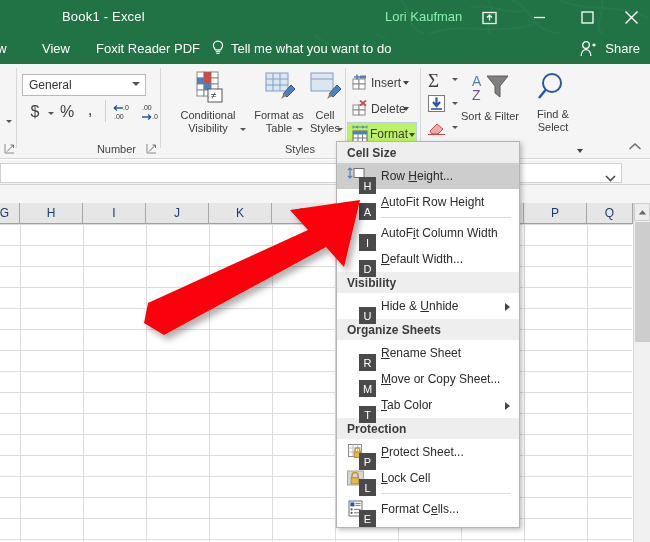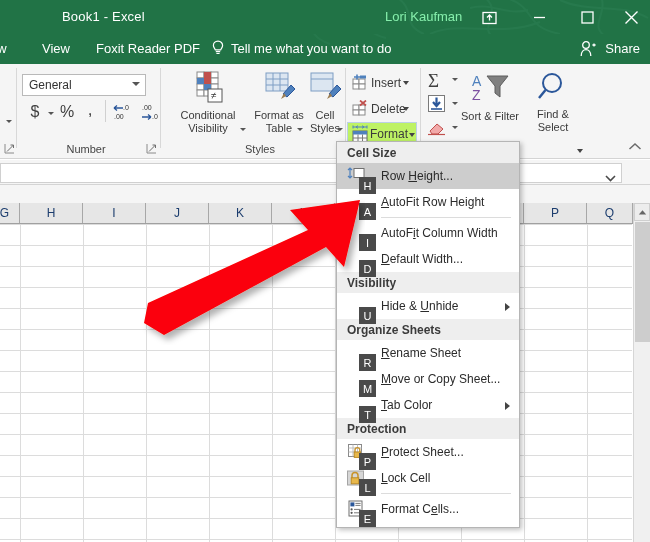--- a/index.html
+++ b/index.html
@@ -65,21 +65,21 @@
   .ribbon {
     position: absolute; left: 0; top: 64px; width: 650px; height: 95px;
     background: #f5f5f5;
     border-bottom: 1px solid #d4d4d4;
   }
   .grp-sep {
     position: absolute; top: 4px; width: 1px; height: 80px; background: #d8d8d8;
   }
   .grp-label {
     position: absolute; bottom: 3px;
-    font-size: 11px; color: #444; text-align: center;
+    font-size: 11px; color: #444; text-align: right;
   }
   .dialog-launcher {
     position: absolute; bottom: 3px; width: 12px; height: 12px;
     color: #7a7a7a; font-size: 10px;
   }
 
   
   .numfmt-box {
     position: absolute; left: 22px; top: 10px; width: 124px; height: 22px;
     background: #fff; border: 1px solid #b9b9b9;

